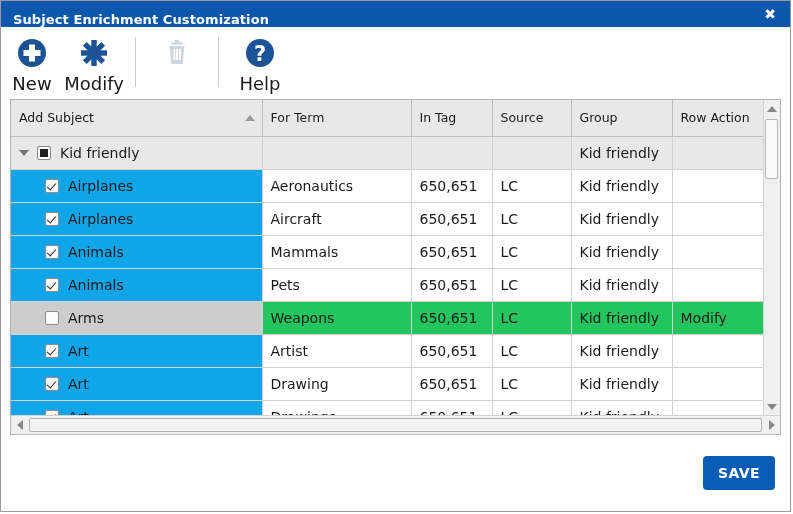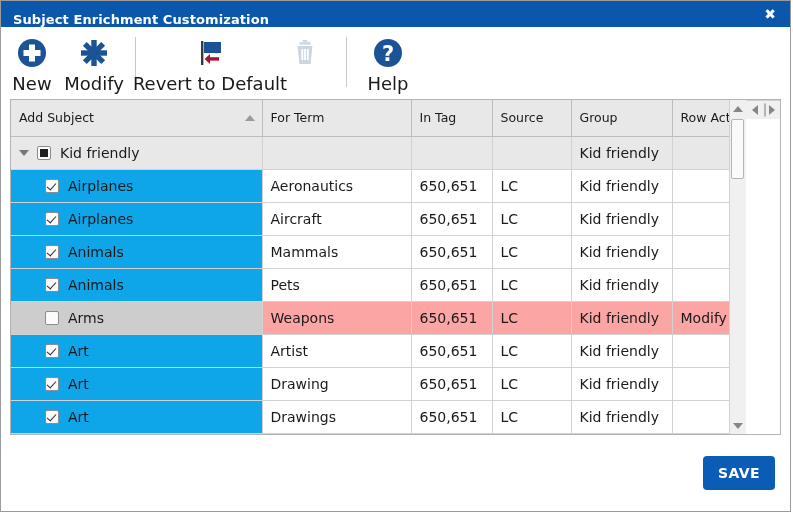--- a/index.html
+++ b/index.html
@@ -105,21 +105,21 @@
     white-space: nowrap;
   }
   .tb-btn.disabled .tb-label { color: #b9c3cc; margin-top: 36px; }
 
   
   .grid-wrap {
     margin: 0 9px 0 9px;
     border: 1px solid #b3b3b3;
     flex: 1;
     display: flex;
-    flex-direction: row;
+    flex-direction: column;
     box-sizing: border-box;
     background: #ffffff;
     overflow: hidden;
   }
   .grid-body-area {
     flex: 1;
     display: flex;
     flex-direction: row;
     overflow: hidden;
   }
@@ -170,21 +170,21 @@
     padding: 0 0 0 8px;
     font-size: 14px;
     color: #1a1a1a;
     background: #ffffff;
     white-space: nowrap;
     overflow: hidden;
   }
   table.grid td:last-child { border-right: none; }
   table.grid tr.group-row td { background: #e8e8e8; }
   table.grid tr.group-row td.c0 { background: #e8e8e8; }
-  table.grid tr.selected td { background: #fca5a5; }
+  table.grid tr.selected td { background: #22c55e; }
   table.grid td.c0 { background: #0ea5e9; }
   table.grid tr.selected td.c0 { background: #cdcdcd; }
 
   .cell-inner {
     display: flex;
     align-items: center;
     height: 100%;
   }
   .twisty {
     width: 0; height: 0;
@@ -353,34 +353,20 @@
             </g>
           </svg>
         </div>
         <div class="tb-label">Modify</div>
       </div>
     </div>
 
     <div class="tb-sep"></div>
 
     <div class="tb-group">
-      <div class="tb-btn wide">
-        <div class="tb-ico">
-          <svg width="32" height="32" viewBox="0 0 32 32">
-            <rect x="7" y="4" width="2.4" height="24" fill="#3a3a3a"></rect>
-            <path d="M10 5 L27 5 L27 16 L10 16 Z" fill="#1c5296"></path>
-            <path d="M10 5 q4.5 2.6 8.5 0 q4.5 2.6 8.5 0 L27 15 q-4 2.6 -8.5 0 q-4 2.6 -8.5 0 Z" fill="#1c5296"></path>
-            <g fill="#b01030">
-              <rect x="15" y="20.2" width="10" height="3.4"></rect>
-              <path d="M16 16.9 L16 26.9 L10.6 21.9 Z"></path>
-            </g>
-          </svg>
-        </div>
-        <div class="tb-label">Revert to Default</div>
-      </div>
 
       <div class="tb-btn disabled">
         <div class="tb-ico">
           <svg width="32" height="32" viewBox="0 0 32 32">
             <rect x="10.5" y="5.2" width="11" height="2.4" fill="#ccd6e0"></rect>
             <rect x="13.8" y="3.0" width="4.4" height="2.2" fill="#ccd6e0"></rect>
             <path d="M8.6 9 L23.4 9 L21.6 27 L10.4 27 Z" fill="#ccd6e0"></path>
             <g fill="#ffffff">
               <rect x="12.3" y="12" width="1.9" height="11"></rect>
               <rect x="15.1" y="12" width="1.9" height="11"></rect>

